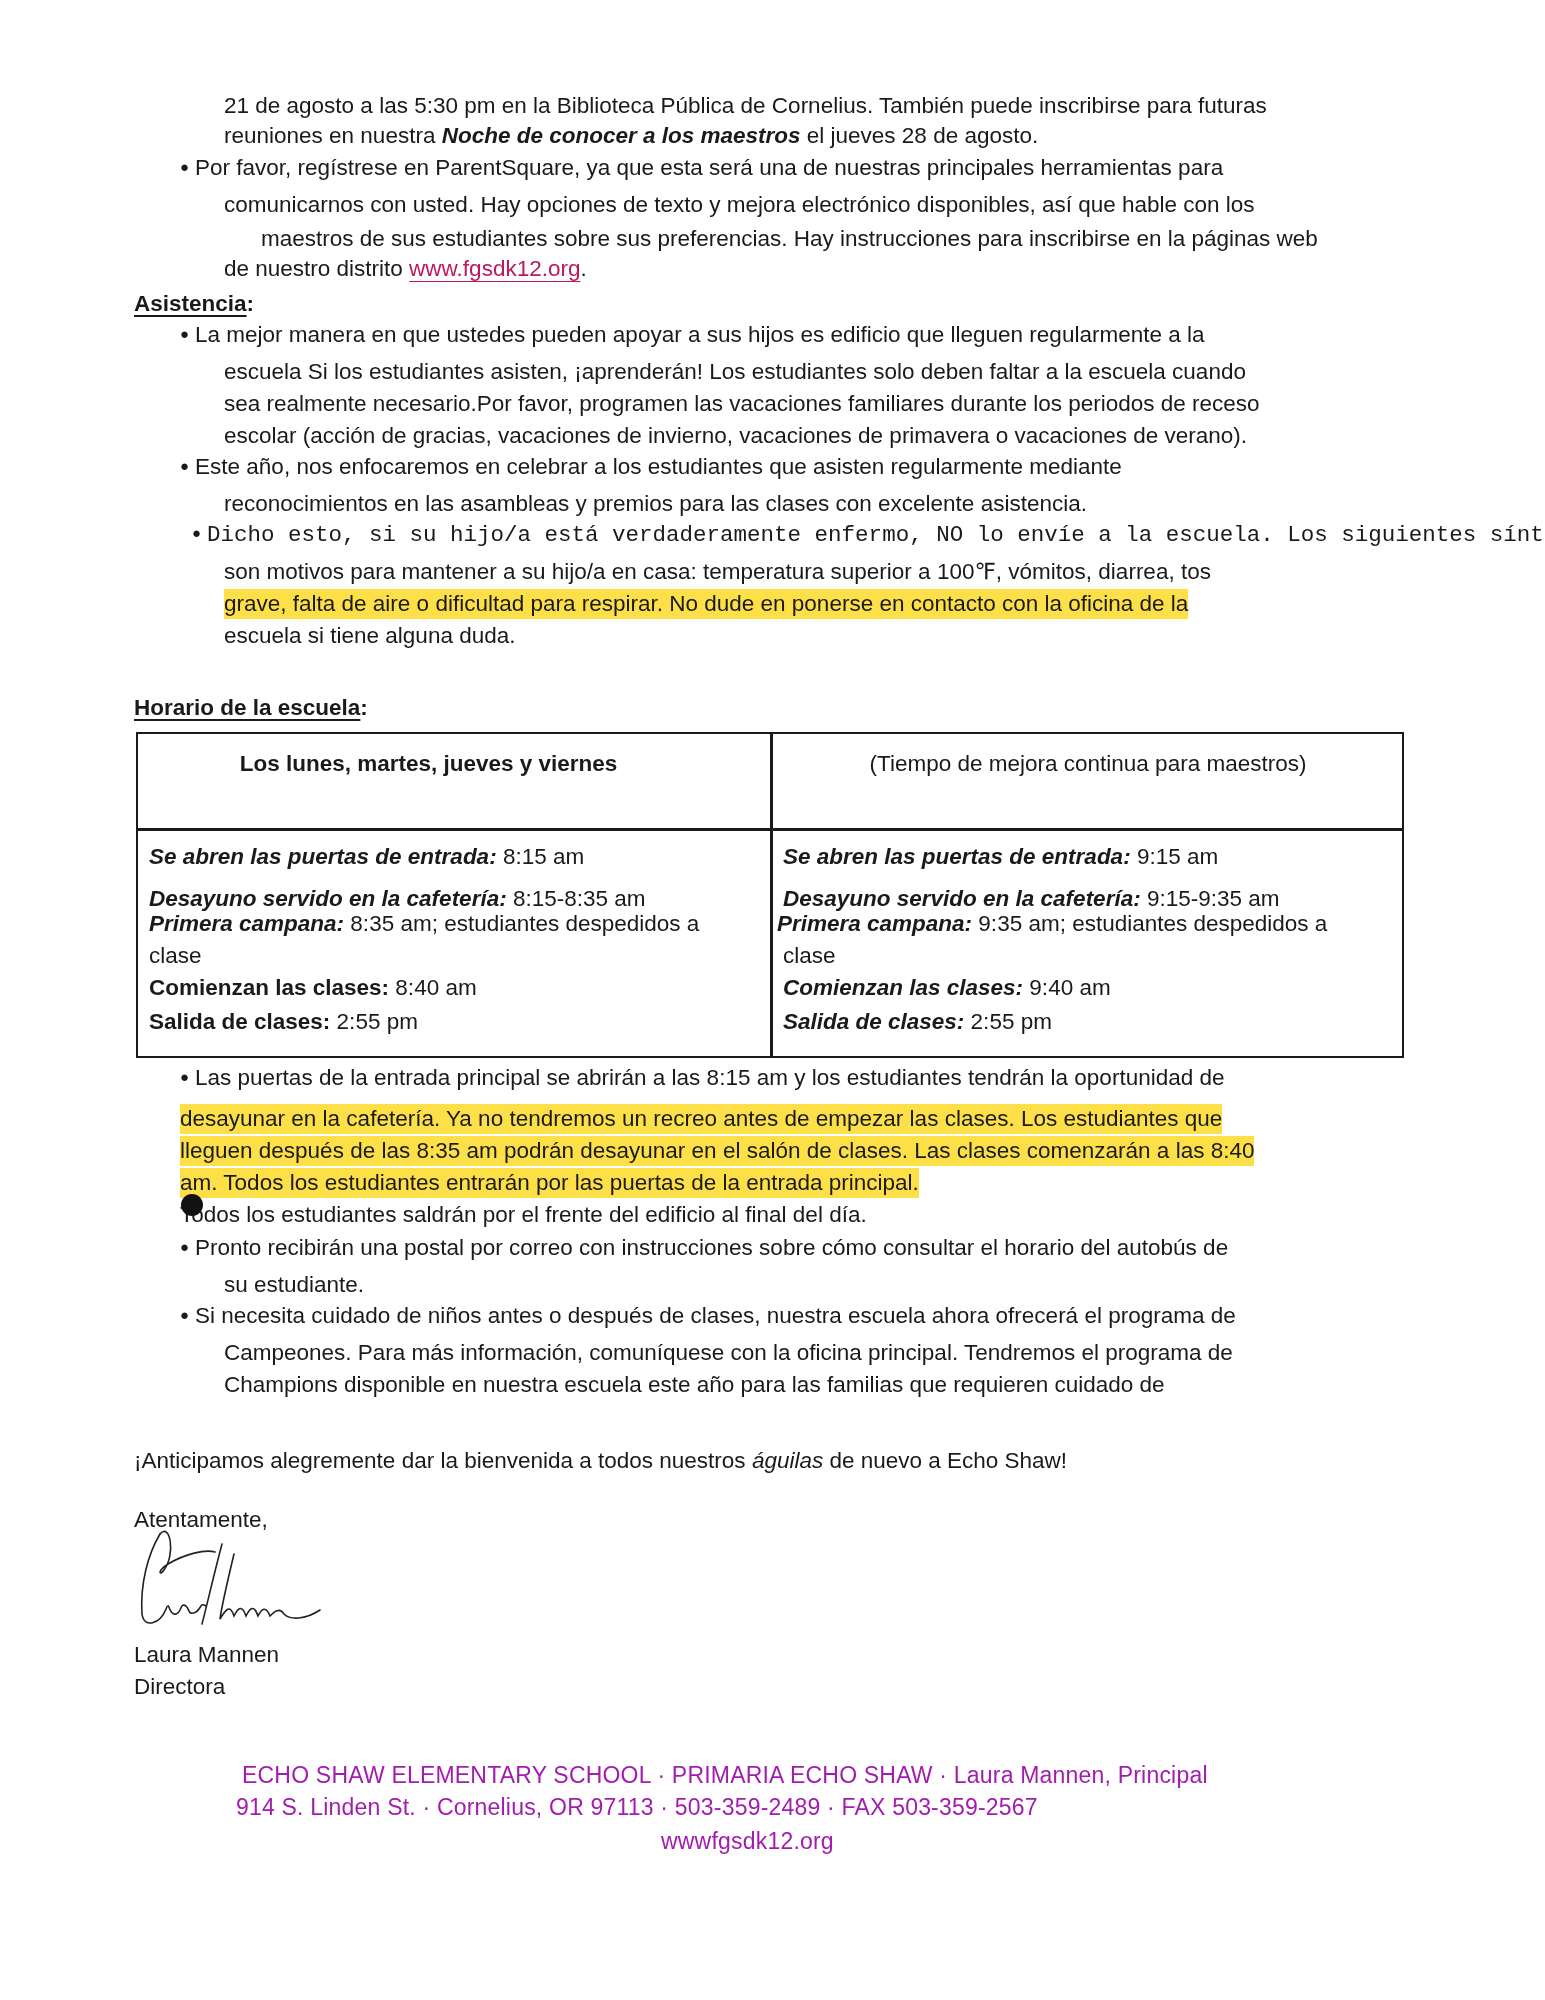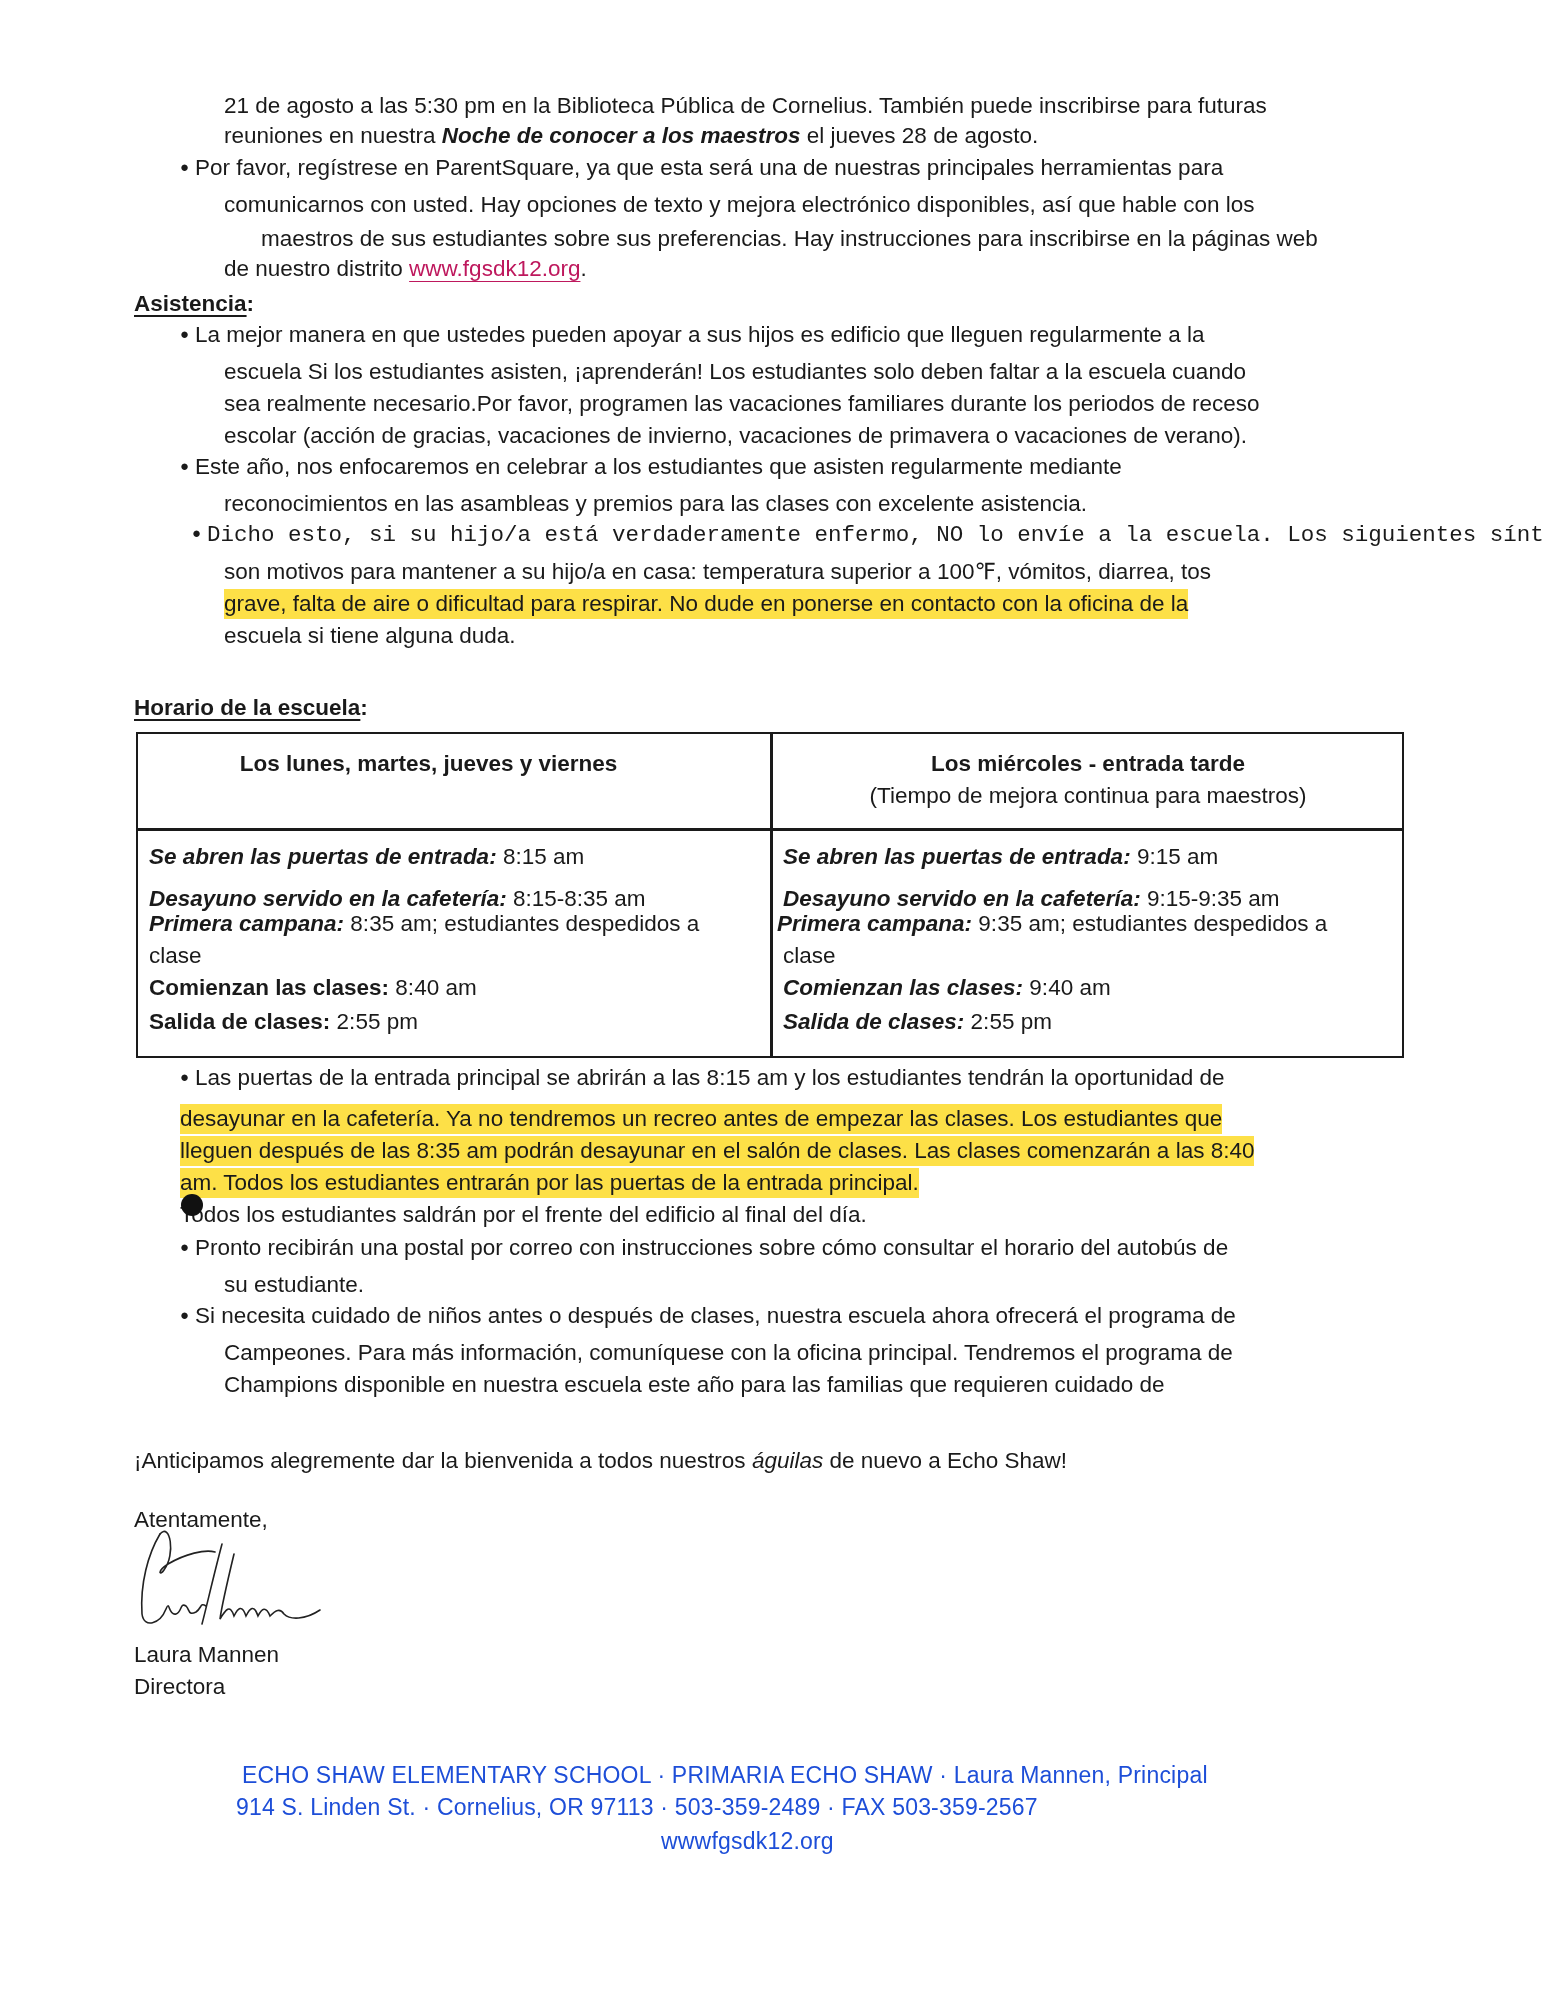--- a/index.html
+++ b/index.html
@@ -24,21 +24,21 @@
     position: absolute; left: 136px; top: 732px; width: 1268px; height: 326px;
     border: 2.5px solid #1a1a1a; box-sizing: border-box;
   }
   .sched .vdiv { position: absolute; left: 632px; top: 0; bottom: 0; width: 2.5px; background: #1a1a1a; }
   .sched .hdiv { position: absolute; left: 0; right: 0; top: 94px; height: 2.5px; background: #1a1a1a; }
   .sched .hcell { position: absolute; top: 14px; text-align: center; line-height: 32px; }
   .sched .hcell.left { left: 0; width: 581px; }
   .sched .hcell.right { left: 634px; width: 632px; }
   .sched .row { position: absolute; white-space: nowrap; line-height: 30px; }
 
-  .footer { position: absolute; white-space: nowrap; color: #1d4ed8; font-size: 23px; letter-spacing: 0.2px; }
+  .footer { position: absolute; white-space: nowrap; color: #a21caf; font-size: 23px; letter-spacing: 0.2px; }
   .sigbox { position: absolute; left: 130px; top: 1524px; width: 230px; height: 120px; }
   .hl { background: #fde047; }
 </style>
 </head>
 <body>
 
 <div class="line" style="left:224px; top:91px;">21 de agosto a las 5:30 pm en la Biblioteca Pública de Cornelius. También puede inscribirse para futuras</div>
 <div class="line" style="left:224px; top:121px;">
   <span>reuniones en nuestra </span><span class="bi">Noche de conocer a los maestros</span><span> el jueves 28 de agosto.</span>
 </div>
@@ -72,21 +72,20 @@
 </div>
 
 <div class="sched">
   <div class="vdiv"></div>
   <div class="hdiv"></div>
 
   <div class="hcell left">
     <div class="b">Los lunes, martes, jueves y viernes</div>
   </div>
   <div class="hcell right">
-    <div class="b">Los miércoles - entrada tarde</div>
     <div>(Tiempo de mejora continua para maestros)</div>
   </div>
 
   <div class="row" style="left:11px; top:108px;"><span class="bi">Se abren las puertas de entrada:</span><span> 8:15 am</span></div>
   <div class="row" style="left:11px; top:150px;"><span class="bi">Desayuno servido en la cafetería:</span><span> 8:15-8:35 am</span></div>
   <div class="row" style="left:11px; top:175px;"><span class="bi">Primera campana:</span><span> 8:35 am; estudiantes despedidos a</span></div>
   <div class="row" style="left:11px; top:207px;"><span>clase</span></div>
   <div class="row" style="left:11px; top:239px;"><span class="b">Comienzan las clases:</span><span> 8:40 am</span></div>
   <div class="row" style="left:11px; top:273px;"><span class="b">Salida de clases:</span><span> 2:55 pm</span></div>
 

